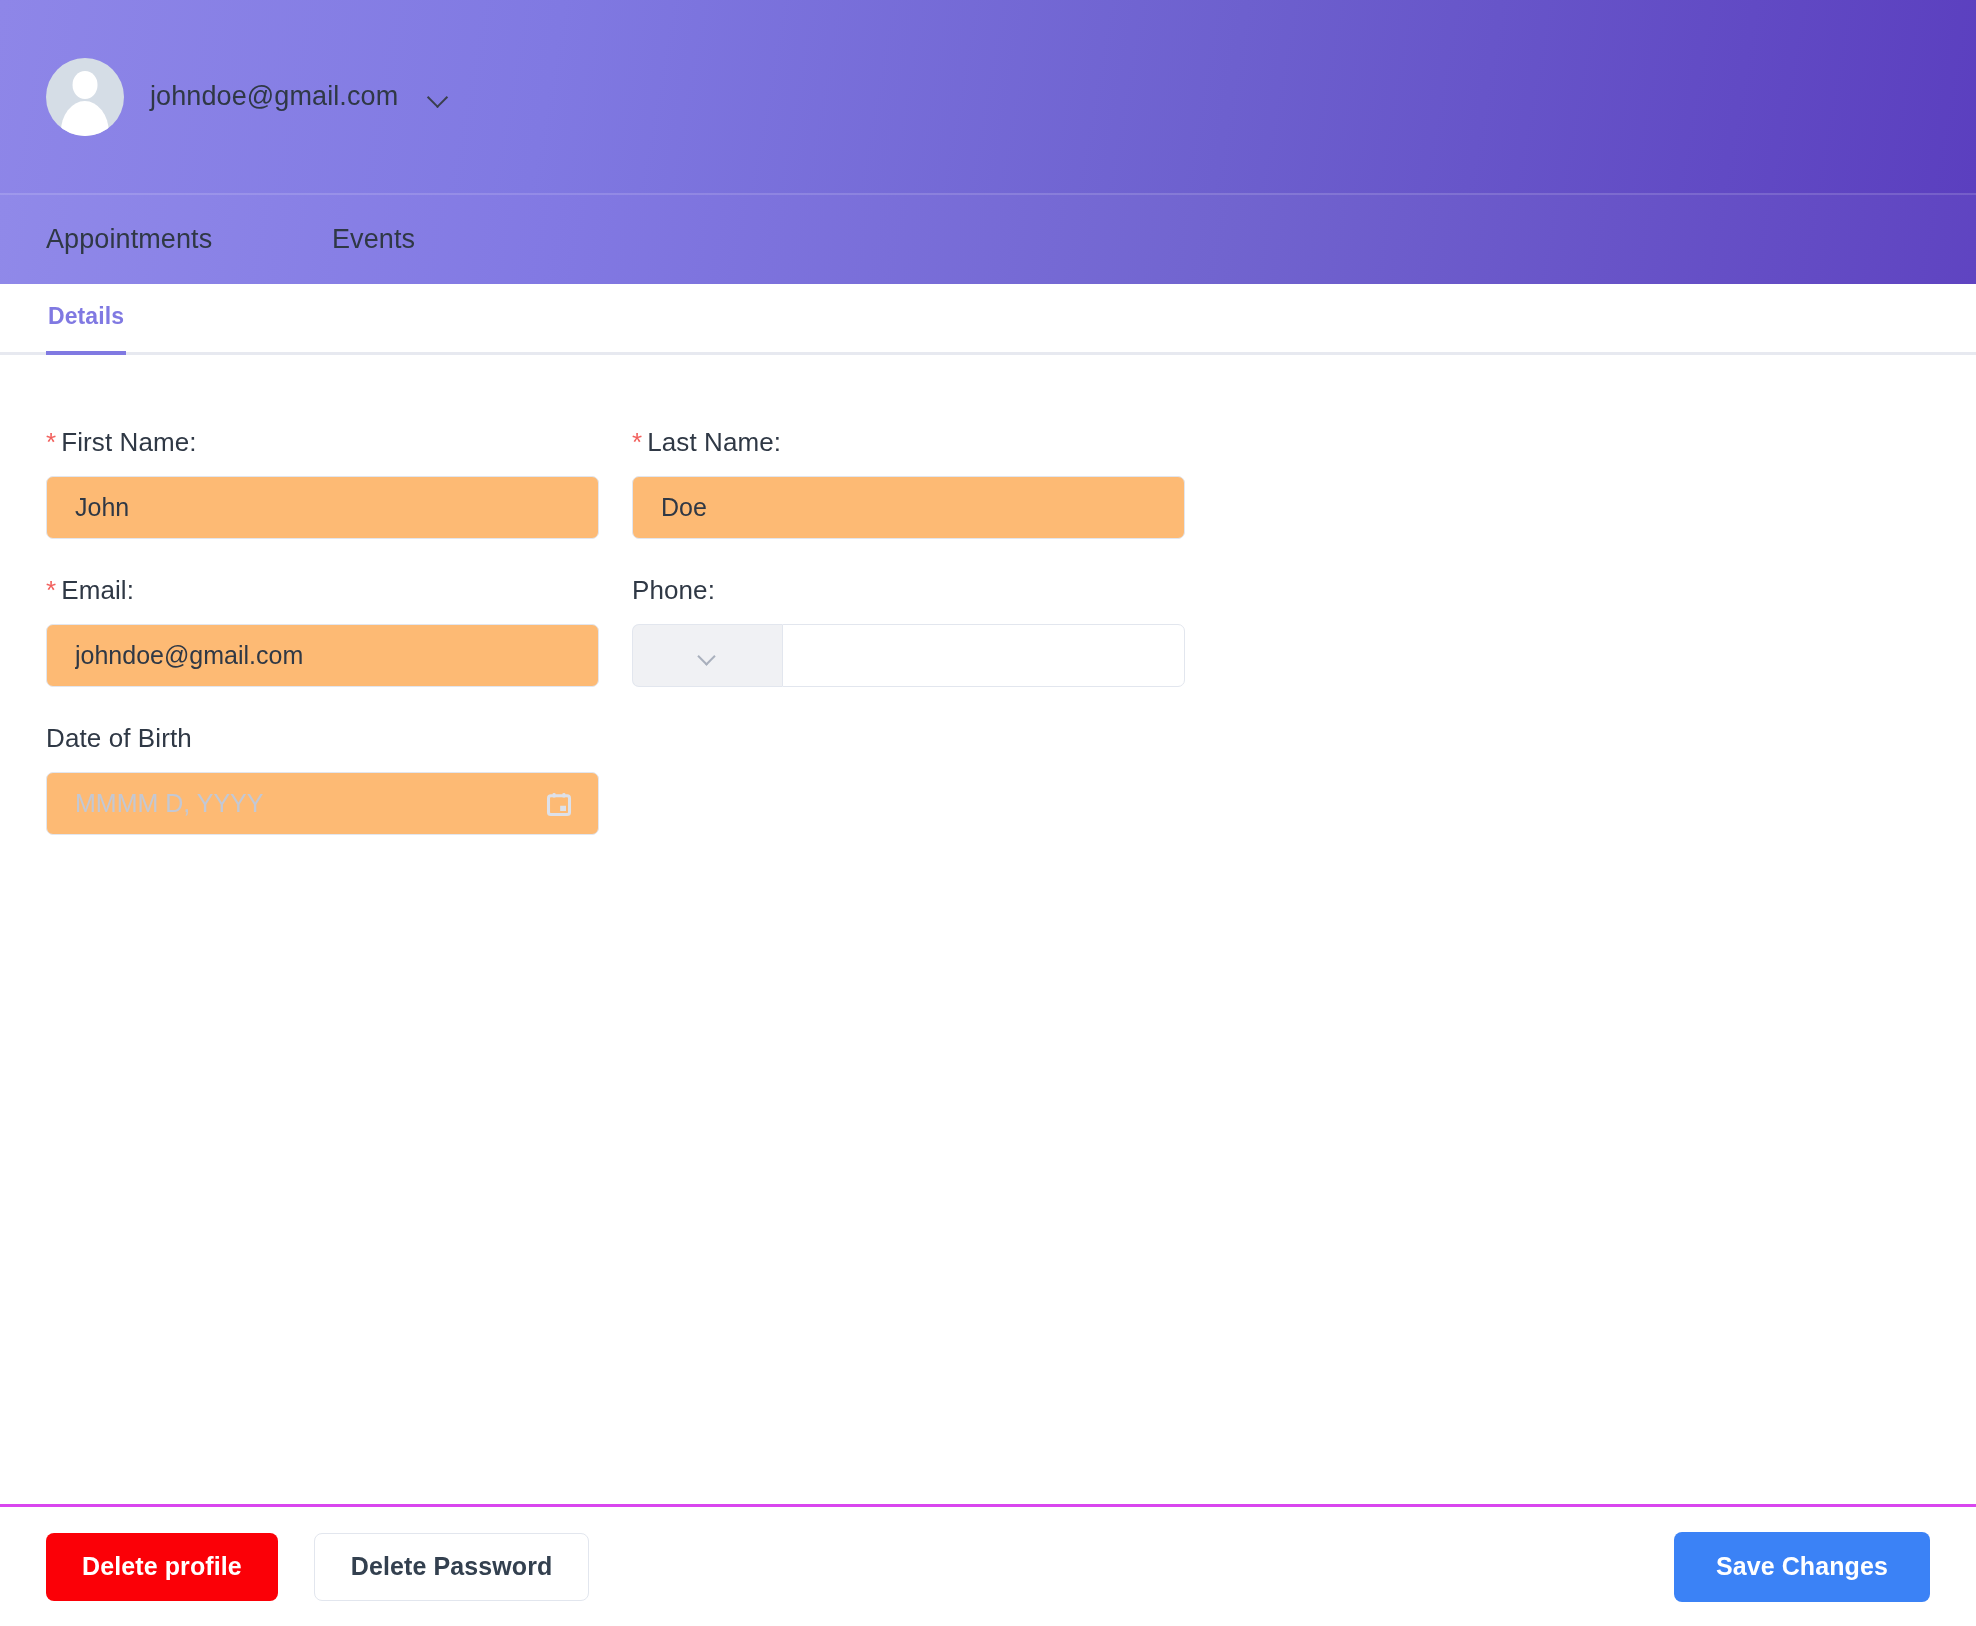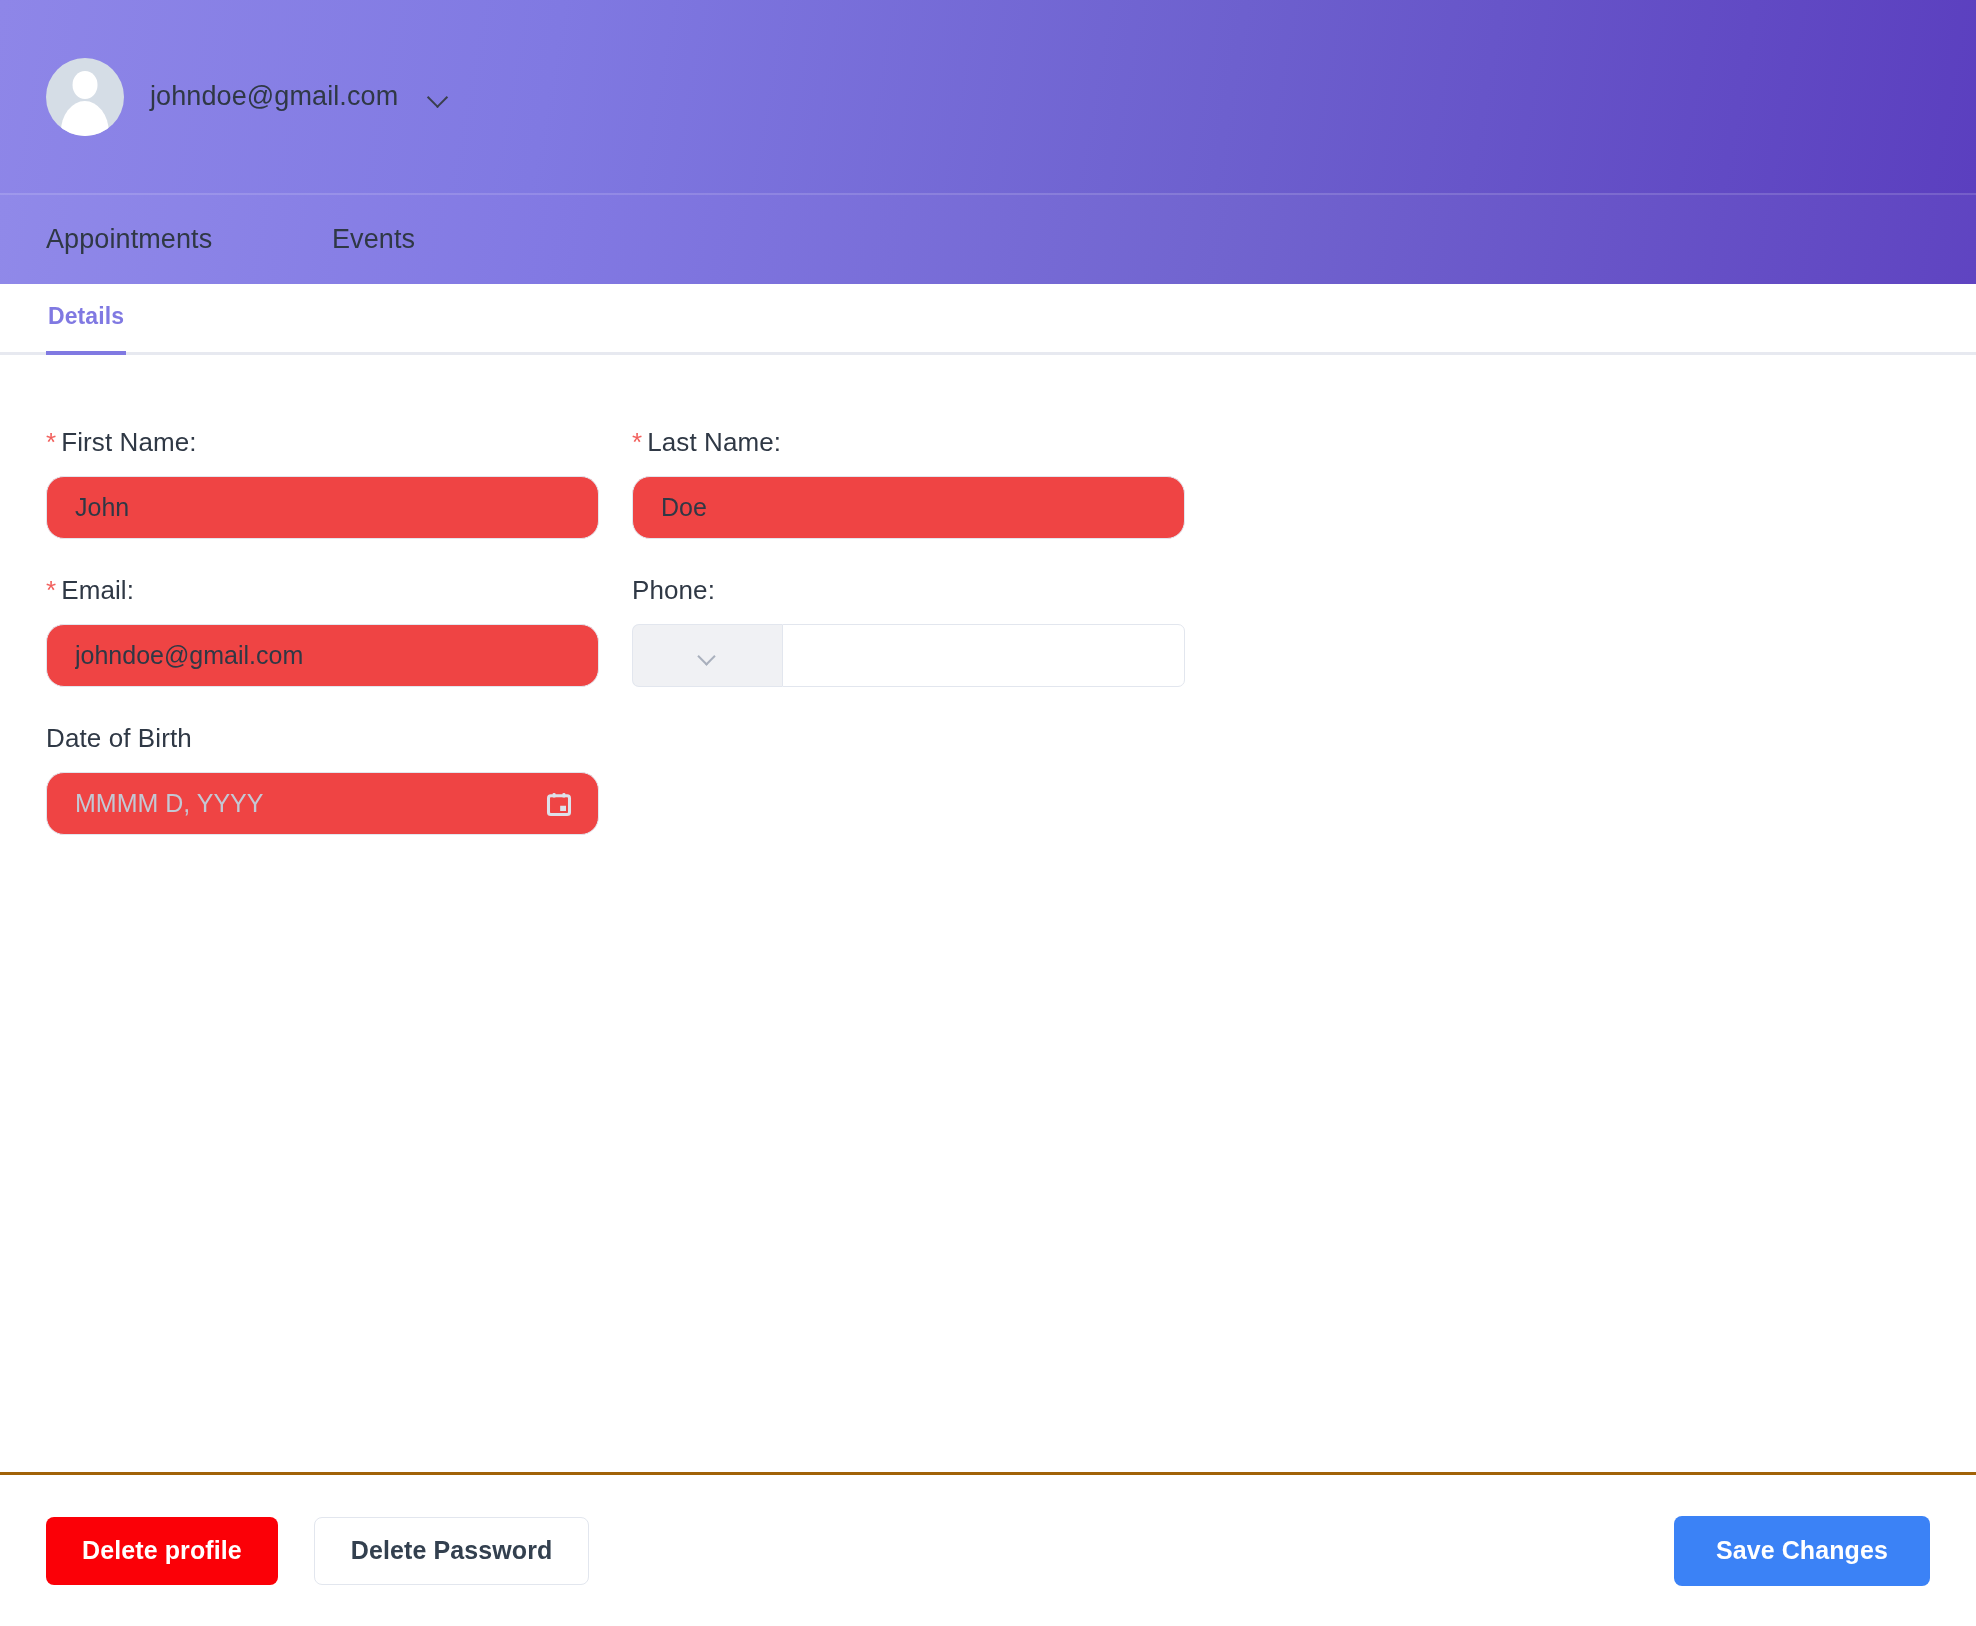--- a/index.html
+++ b/index.html
@@ -180,22 +180,22 @@
   }
   .req {
     color: #f2605d;
     margin-right: 5px;
   }
 
   .text-input {
     width: 553px;
     height: 63px;
     border: 1.5px solid #e2e6ee;
-    border-radius: 18px;
-    background: #ef4444;
+    border-radius: 7px;
+    background: #fdba74;
     font-family: "Liberation Sans", sans-serif;
     font-size: 25px;
     color: #2f3845;
     padding: 0 28px;
     outline: none;
   }
   .text-input::placeholder { color: #c3c8d4; }
 
   
   .phone-group {
@@ -249,22 +249,22 @@
     top: 50%;
     transform: translateY(-50%);
     width: 28px; height: 28px;
     pointer-events: none;
   }
 
   
   .footer {
     position: absolute;
     left: 0; right: 0; bottom: 0;
-    height: 154px;
-    border-top: 3px solid #a16207;
+    height: 122px;
+    border-top: 3px solid #d946ef;
     display: flex;
     align-items: center;
     padding: 0 46px;
     background: #ffffff;
   }
   .btn {
     font-family: "Liberation Sans", sans-serif;
     font-size: 25px;
     font-weight: bold;
     border-radius: 8px;

